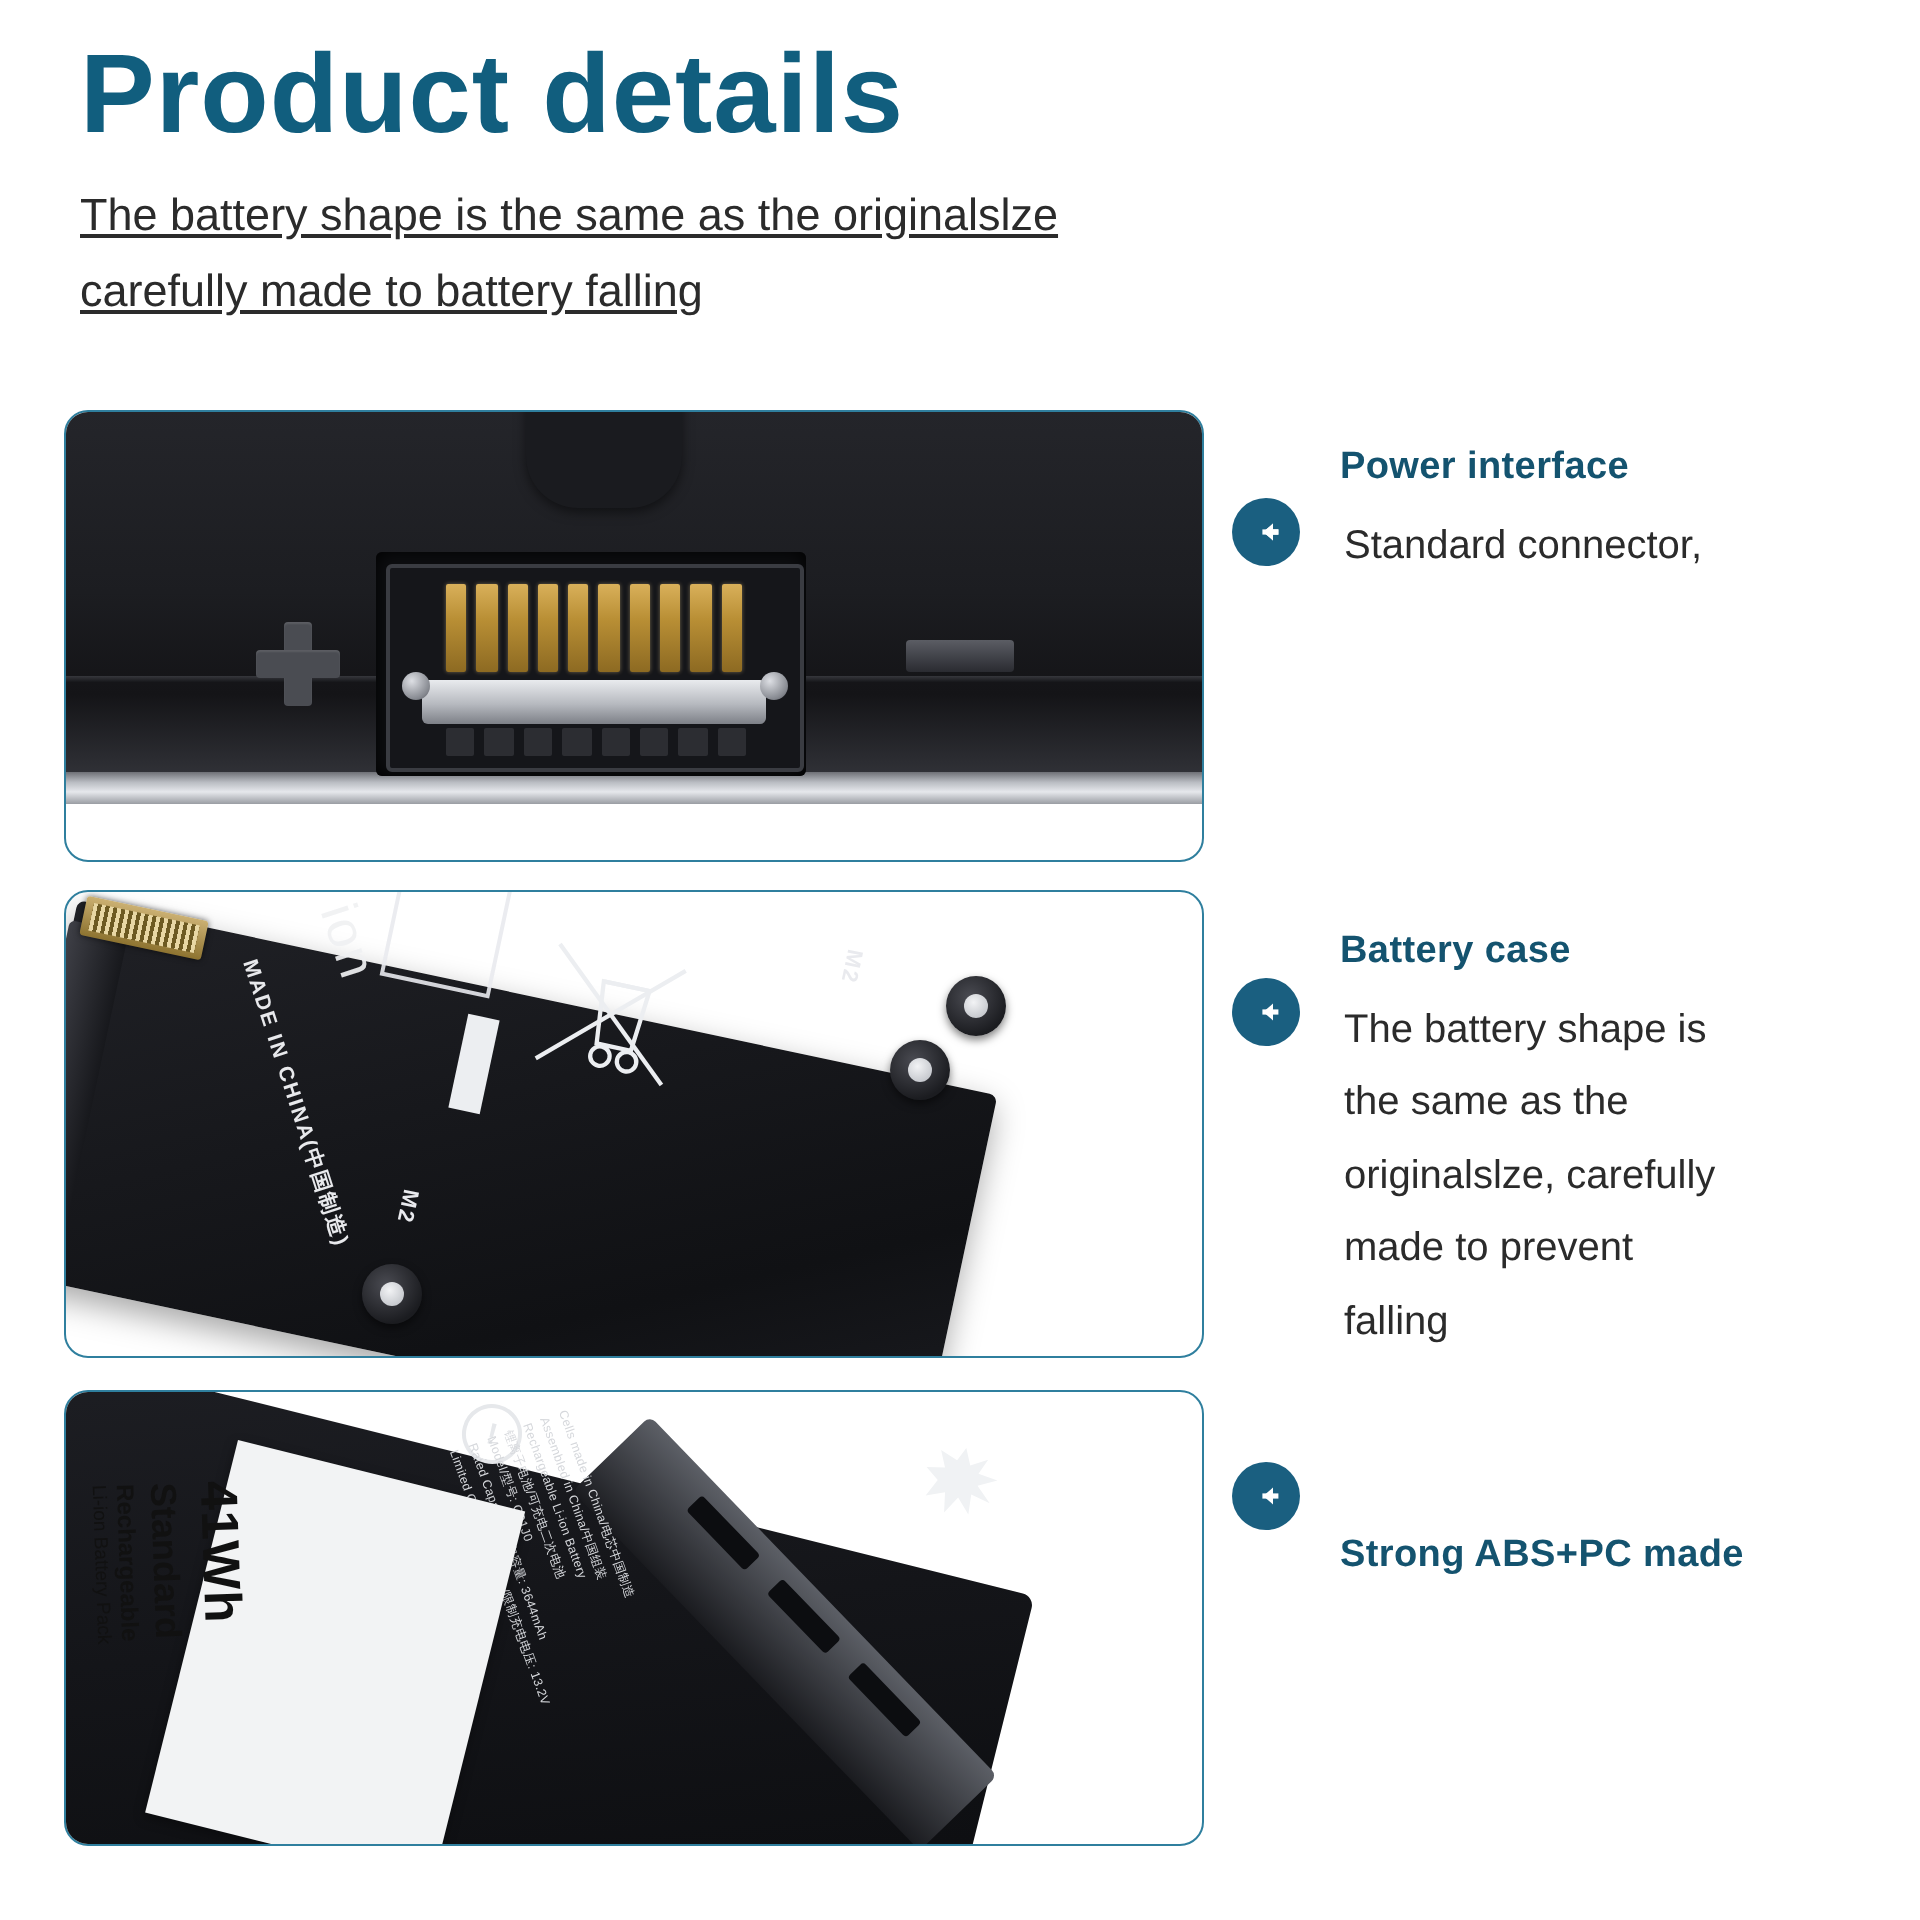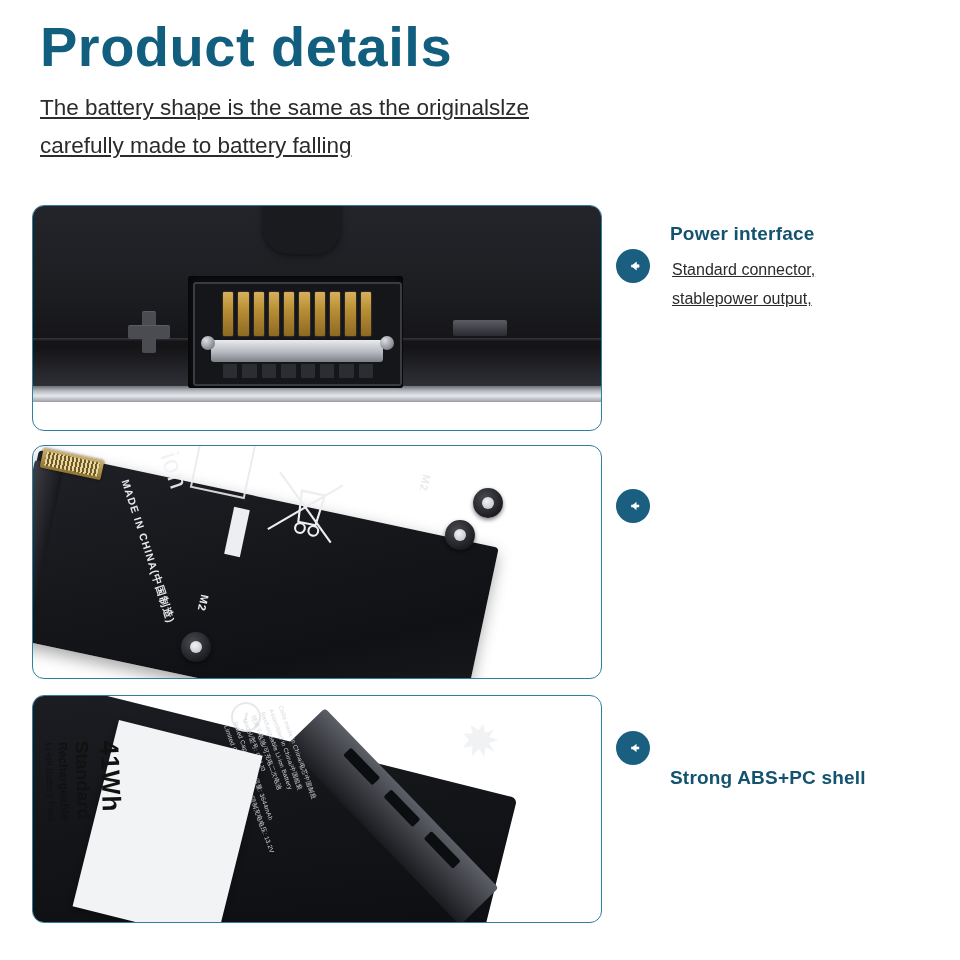--- a/index.html
+++ b/index.html
@@ -321,26 +321,25 @@
 
   .callout-text { margin-left: 20px; }
   .callout-title {
     font-size: 19px;
     font-weight: bold;
     color: #14536f;
     margin: 0 0 10px 0;
     letter-spacing: .2px;
   }
   .callout-body {
-    font-size: 16px;
+    font-size: 20px;
     line-height: 1.82;
     color: #2b2b2b;
     margin: 0;
     padding-left: 2px;
-    text-decoration: underline;
   }
   .section-1 .callout-title { margin-top: 12px; }
   .section-2 .callout-title { margin-top: 14px; }
   .section-3 .callout-title { margin-top: 66px; }
   .section-3 .callout-body { white-space: nowrap; }
   .cb-line { display:block; }
 </style>
 </head>
 <body>
 
@@ -398,21 +397,20 @@
         <svg width="20" height="20" viewBox="0 0 20 20">
           <path d="M13.5 5.8 L8.6 10 L13.5 14.2 L13.5 11.4 L16.2 11.4 L16.2 8.6 L13.5 8.6 Z" fill="#ffffff"></path>
           <path d="M13.5 5.8 L8.6 10 L13.5 14.2 Z" fill="#ffffff"></path>
           <rect x="8.2" y="8.7" width="8" height="2.6" fill="#ffffff"></rect>
         </svg>
       </span>
       <div class="callout-text">
         <p class="callout-title">Power interface</p>
         <p class="callout-body">
           <span class="cb-line">Standard connector,</span>
-          <span class="cb-line">stablepower output,</span>
         </p>
       </div>
     </div>
   </div>
 
   <div class="section section-2">
     <div class="photo-card">
       <div class="photo-stage p2-wrap">
         <div class="p2-plate"></div>
         <div class="p2-edge"></div>
@@ -444,20 +442,30 @@
       </div>
     </div>
 
     <div class="callout">
       <span class="arrow-icon">
         <svg width="20" height="20" viewBox="0 0 20 20">
           <path d="M13.5 5.8 L8.6 10 L13.5 14.2 Z" fill="#ffffff"></path>
           <rect x="8.2" y="8.7" width="8" height="2.6" fill="#ffffff"></rect>
         </svg>
       </span>
+      <div class="callout-text">
+        <p class="callout-title">Battery case</p>
+        <p class="callout-body">
+          <span class="cb-line">The battery shape is</span>
+          <span class="cb-line">the same as the</span>
+          <span class="cb-line">originalslze, carefully</span>
+          <span class="cb-line">made to prevent</span>
+          <span class="cb-line">falling</span>
+        </p>
+      </div>
     </div>
   </div>
 
   <div class="section section-3">
     <div class="photo-card">
       <div class="photo-stage p3-wrap">
         <div class="p3-body"></div>
         <div class="p3-side"></div>
         <div class="p3-side-slots">
           <i class="p3-sslot" style="left:28px; top:2px;"></i>
@@ -495,18 +503,18 @@
     </div>
 
     <div class="callout">
       <span class="arrow-icon">
         <svg width="20" height="20" viewBox="0 0 20 20">
           <path d="M13.5 5.8 L8.6 10 L13.5 14.2 Z" fill="#ffffff"></path>
           <rect x="8.2" y="8.7" width="8" height="2.6" fill="#ffffff"></rect>
         </svg>
       </span>
       <div class="callout-text">
-        <p class="callout-title">Strong ABS+PC shell</p>
+        <p class="callout-title">Strong ABS+PC made</p>
       </div>
     </div>
   </div>
 
 </div>
 
 </body></html>

